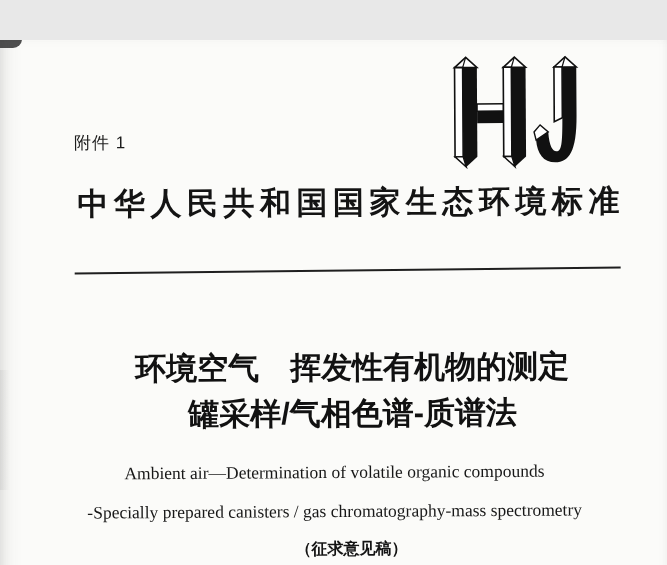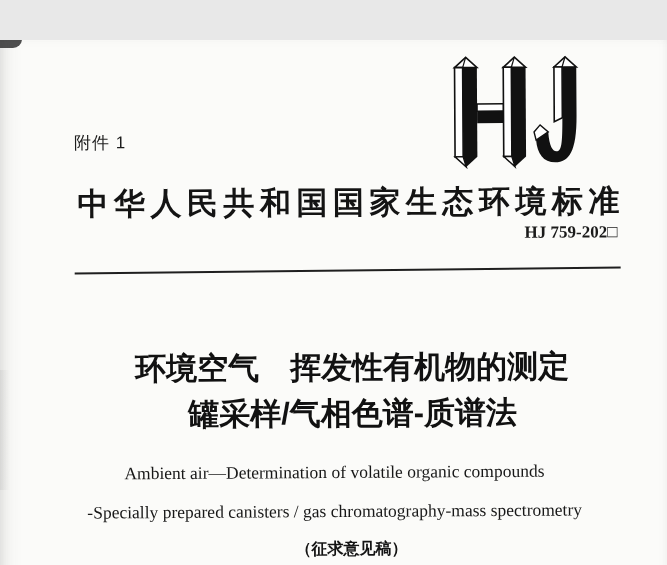--- a/index.html
+++ b/index.html
@@ -110,21 +110,20 @@
         <polygon points="104,12 115,2 126,12" fill="#fff" stroke="#111" stroke-width="1.6"></polygon>
         <line x1="115" y1="2" x2="112" y2="12" stroke="#111" stroke-width="1.2"></line>
         <path d="M 112,12 L 126,12 L 126,60 C 126,96 118,106 105,106 C 93,106 87,97 86,84 L 98,76 C 99,90 102,95 106,95 C 111,95 112,88 112,60 Z" fill="#111"></path>
         <polygon points="104,12 112,12 112,62 104,66" fill="#fff" stroke="#111" stroke-width="1.6"></polygon>
         <polygon points="86,84 98,76 90,69 84,76" fill="#fff" stroke="#111" stroke-width="1.4"></polygon>
       </svg>
     </div>
 
     <div class="main-title">中华人民共和国国家生态环境标准</div>
 
-    <div class="std-number">HJ 759-202□</div>
 
     <div class="rule"></div>
 
     <div class="cn-subject cn-line1">环境空气　挥发性有机物的测定</div>
     <div class="cn-subject cn-line2">罐采样/气相色谱-质谱法</div>
 
     <div class="en-subject en-line1">Ambient air—Determination of volatile organic compounds</div>
     <div class="en-subject en-line2">-Specially prepared canisters / gas chromatography-mass spectrometry</div>
 
     <div class="draft-note">（征求意见稿）</div>

